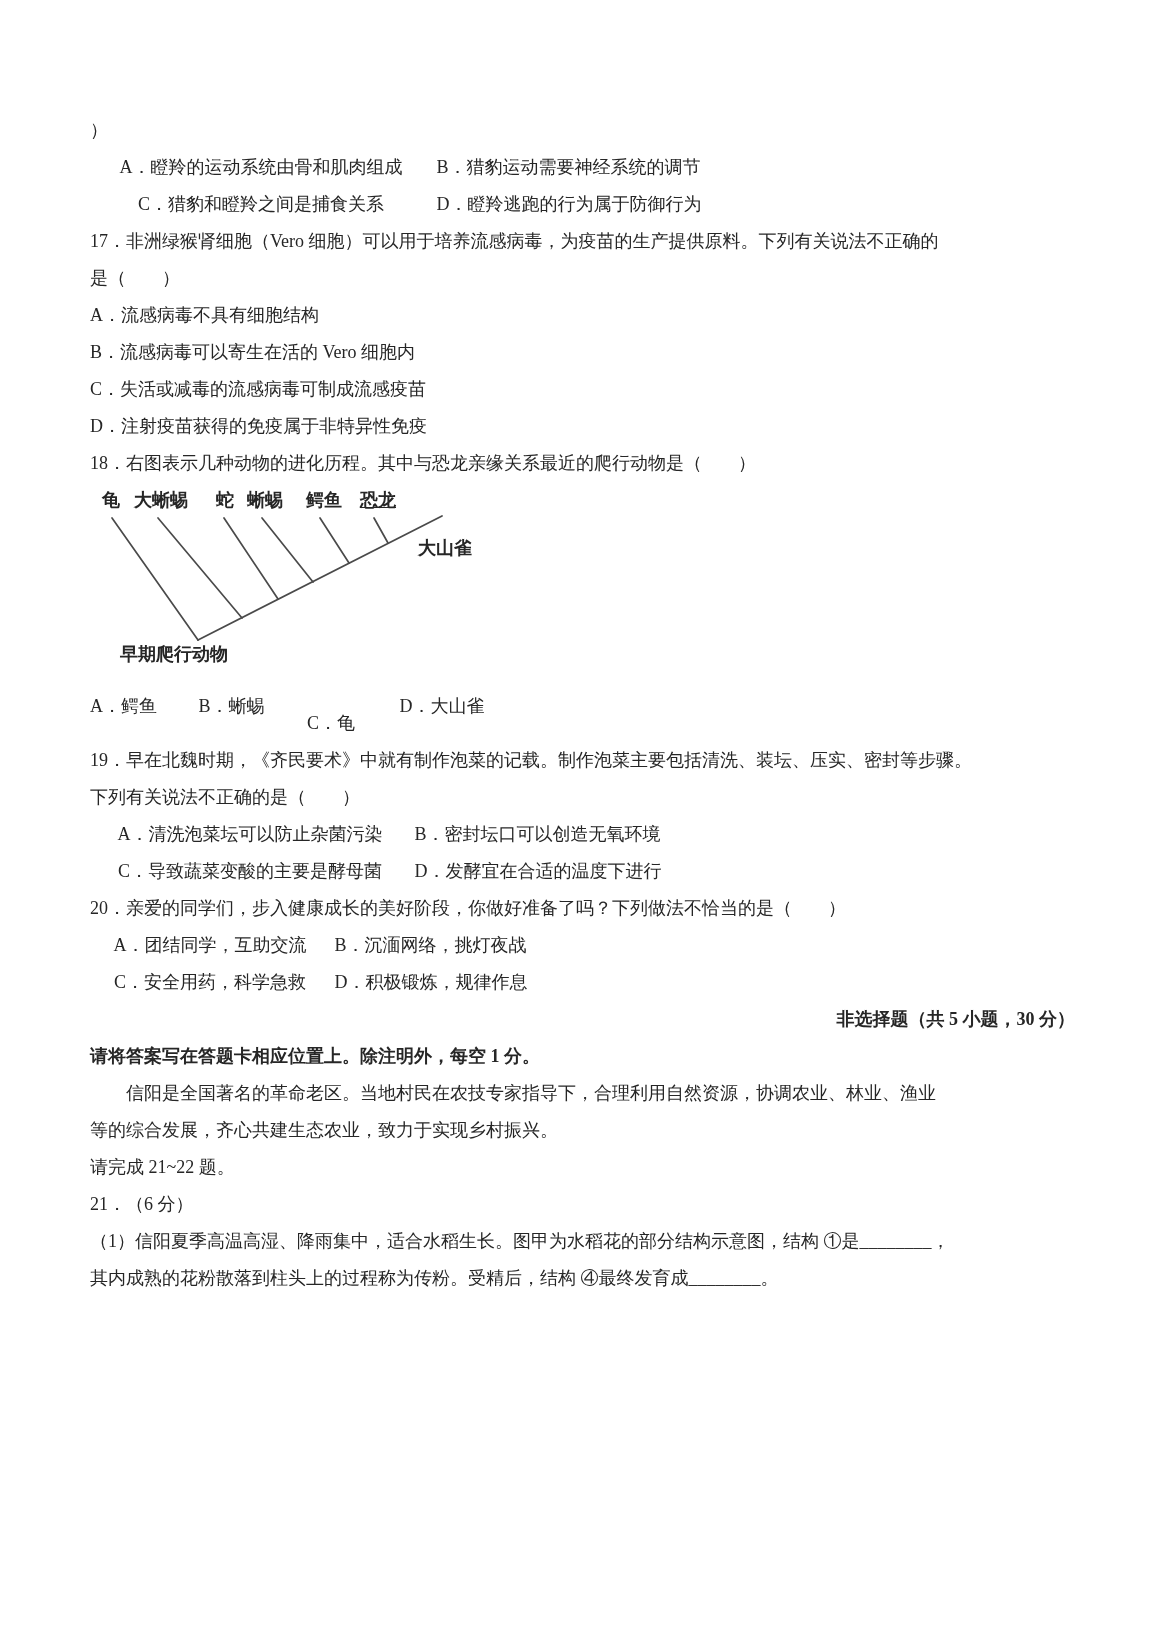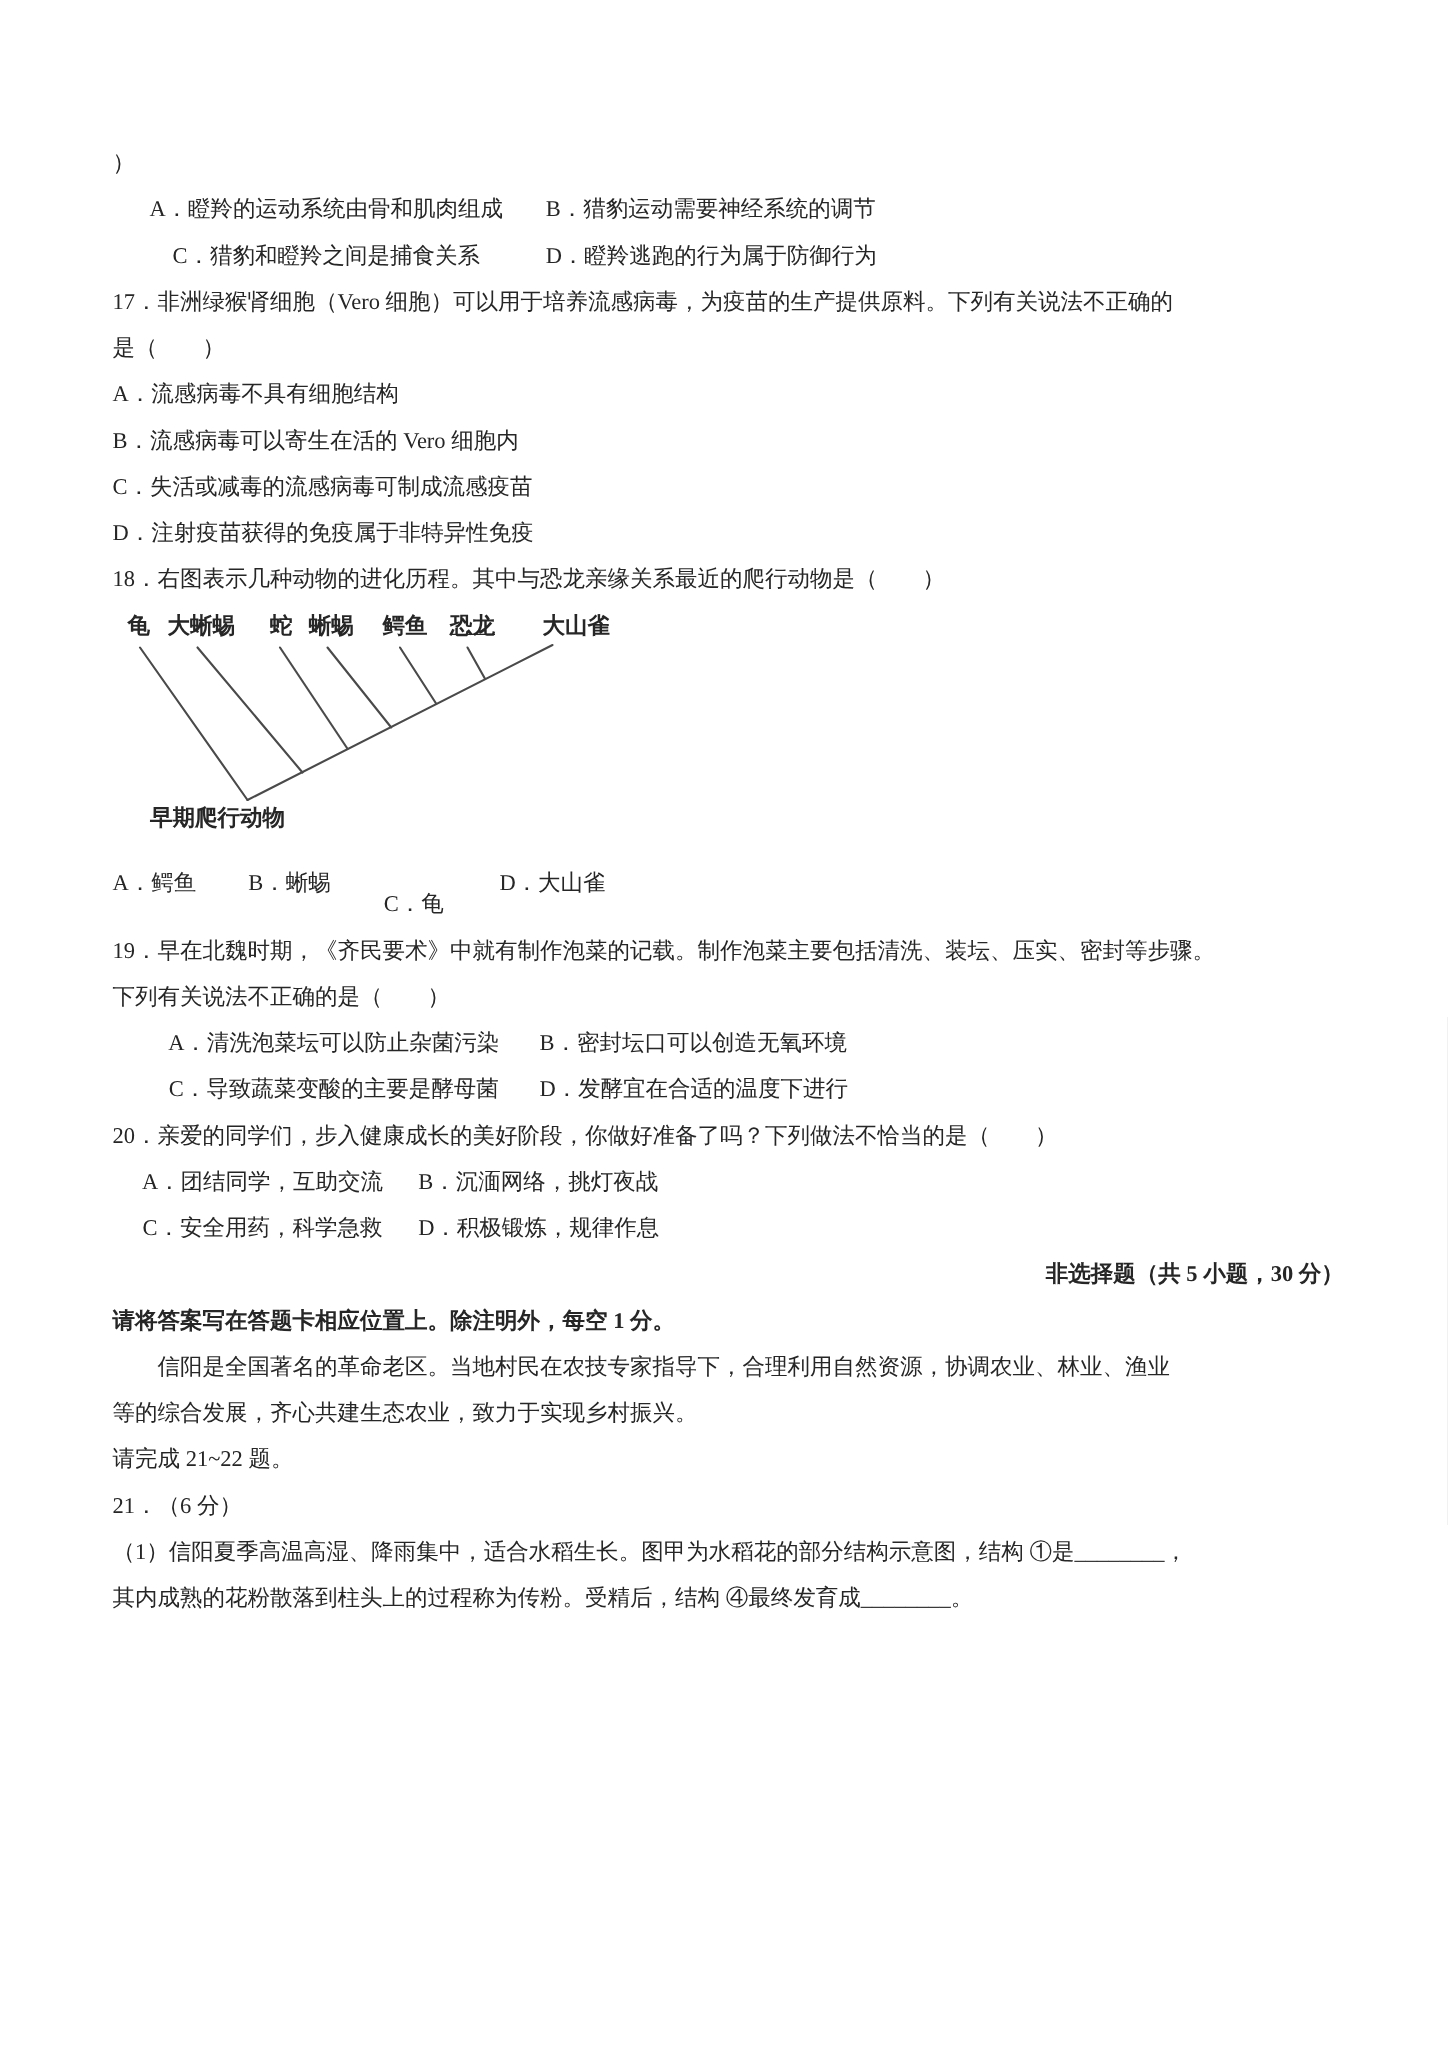--- a/index.html
+++ b/index.html
@@ -12,21 +12,21 @@
     color:#262626;
     overflow:hidden;
   }
   .content {
     position:absolute; left:90px; top:112px; width:985px;
     font-size:18px;
   }
   .line { line-height:37px; min-height:37px; }
   .cols2 span { display:inline-block; vertical-align:top;text-align:center; }
   .w342 { width:342px; }
-  .w320 { width:320px;margin-left:17px; }
+  .w320 { width:320px; }
   .w240 { width:240px; }
   .q18opts span { display:inline-block; vertical-align:top; }
   .w104 { width:104px; }
   .w88  { width:88px;margin-top:17px; }
   .center-bold { text-align:right; font-weight:bold; }
   .bold { font-weight:bold; }
   .indent { text-indent:2em; }
 
   
   .tree {
@@ -37,21 +37,21 @@
     font-weight:bold;
   }
   .tree svg { position:absolute; left:0; top:0; }
   .taxon { position:absolute; top:0; white-space:nowrap; }
   .t0 { left:12px; }
   .t1 { left:44px; }
   .t2 { left:126px; }
   .t3 { left:157px; }
   .t4 { left:216px; }
   .t5 { left:270px;text-decoration:underline; }
-  .t6 { left:344px; }
+  .t6 { left:328px;margin-top:48px; }
   .root-label { position:absolute; left:30px; top:154px; white-space:nowrap; }
 </style>
 </head>
 <body>
 
 <div class="page">
   <div class="content">
 
     <div class="line">）</div>
     <div class="line cols2">

